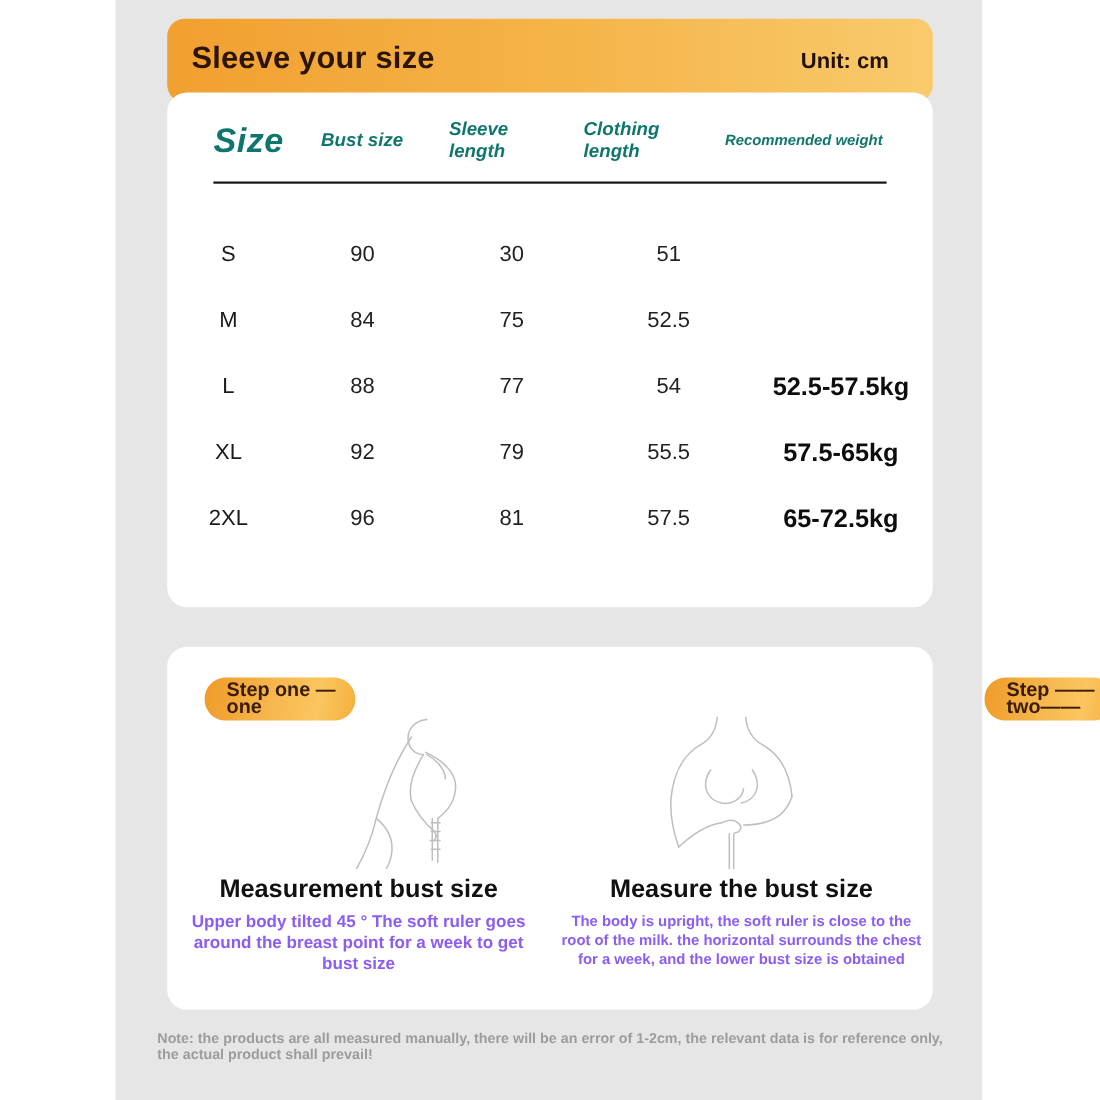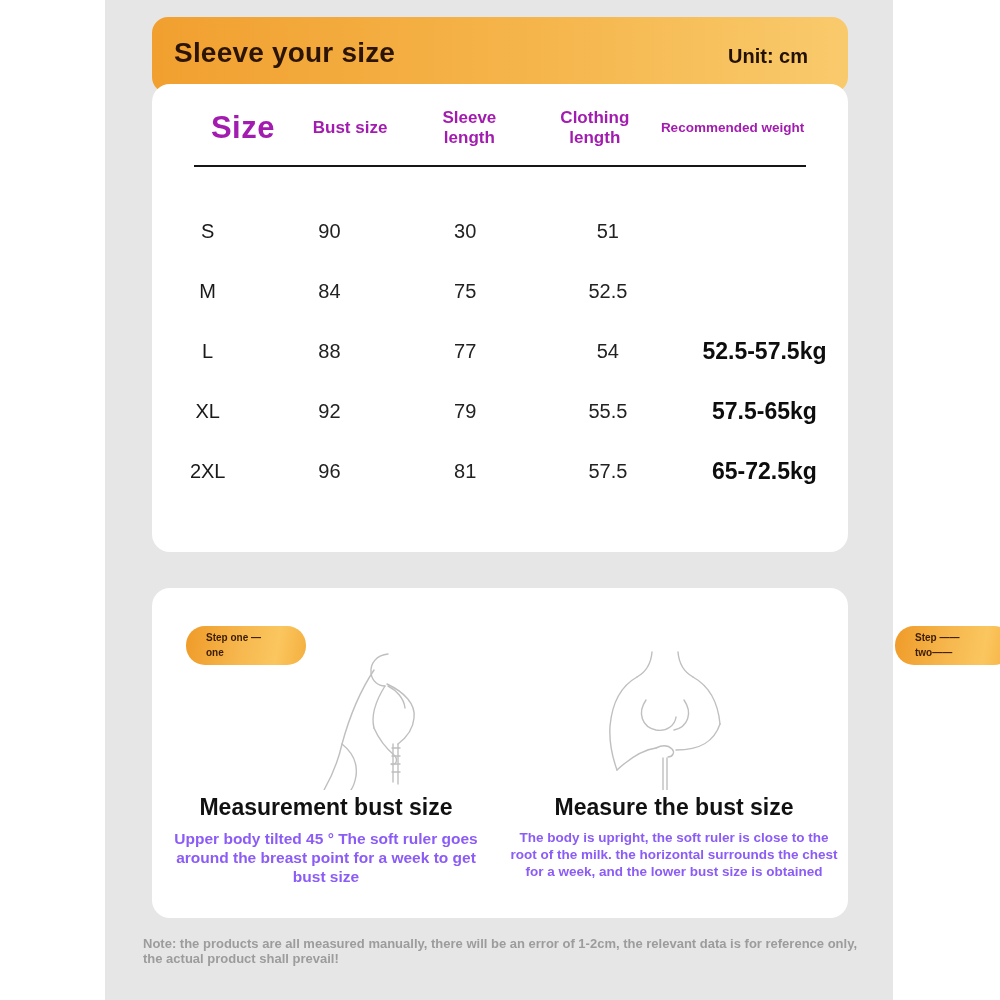--- a/index.html
+++ b/index.html
@@ -16,37 +16,37 @@
     padding:20px 40px 0 22px;
   }
   .header-title { font-size:28px; font-weight:800; color:#2b1404; letter-spacing:.2px; }
   .header-unit  { font-size:20px; font-weight:700; color:#231103; margin-top:8px; }
 
   
   .card { position:absolute; background:#ffffff; border-radius:18px; }
   .card-table { left:152px; top:84px; width:696px; height:468px; }
   .tgrid { margin:0 42px; display:grid; grid-template-columns:16% 19% 20% 21% 24%; }
   .thead { padding-top:24px; padding-bottom:18px; border-bottom:2px solid #161616; align-items:center; }
-  .th { text-align:center; font-weight:700; color:#a21caf; font-size:17px; white-space:pre-line; line-height:1.15; }
+  .th { text-align:left; font-weight:700; color:#0f766e; font-size:17px; white-space:pre-line; line-height:1.15;font-style:italic; }
   .th-size { font-size:31px; font-weight:800; letter-spacing:.5px; }
   .th-weight { font-size:13.5px; }
   .tbody { padding-top:34px; }
   .trow { display:grid; grid-template-columns:16% 19% 20% 21% 24%; height:60px; align-items:center; }
   .td { text-align:center; font-size:20px; color:#222; font-weight:400; }
   .td-size { color:#1a1a1a; }
   .td-weight { font-size:23px; font-weight:700; color:#0d0d0d; }
 
   
   .card-steps { left:152px; top:588px; width:696px; height:330px; display:flex; }
   .step-col { position:relative; width:50%; height:100%; }
   .step-badge {
     position:absolute; top:28px;
     border-radius:19px; padding:4px 18px 5px 20px;
     background:linear-gradient(100deg,#ef9b28 0%,#f6b74e 45%,#fbc65f 75%,#f4af3e 100%);
-    color:#3a1c03; font-weight:800; font-size:10px; line-height:15px;margin-top:10px;
+    color:#3a1c03; font-weight:800; font-size:18px; line-height:15px;
   }
   .badge-1 { left:34px; min-width:120px; }
   .badge-2 { left:395px; min-width:118px; }
   .figure-wrap { margin-top:62px; height:140px; display:flex; }
   .fig-1 { margin-left:140px; }
   .fig-2 { margin-left:90px; }
   .step-title { text-align:center; font-size:23px; font-weight:800; color:#111; margin-top:4px; }
   .step-desc  { text-align:center; font-weight:700; color:#8b5cf6; margin:8px auto 0 auto; }
   .desc-1 { font-size:15.5px; line-height:19px; width:310px; }
   .desc-2 { font-size:13.5px; line-height:17px; width:330px; }

